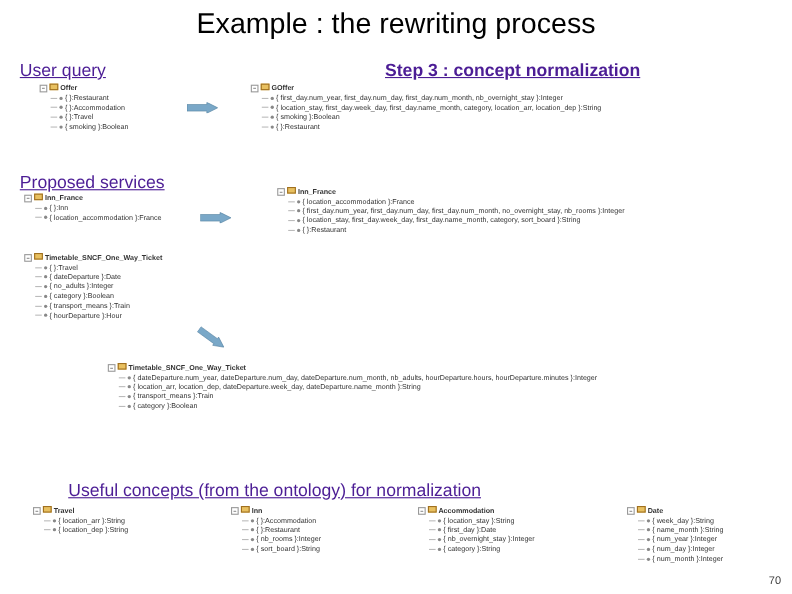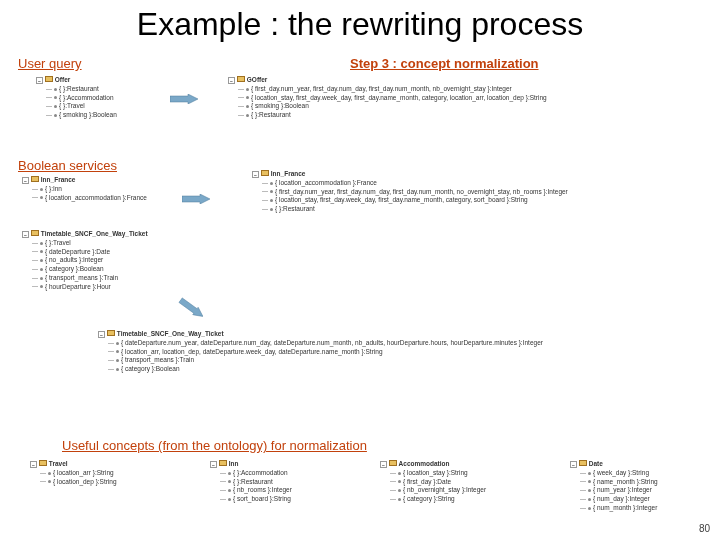--- a/index.html
+++ b/index.html
@@ -5,28 +5,28 @@
   * { margin: 0; padding: 0; box-sizing: border-box; }
   body {
     width: 720px;
     height: 540px;
     background: #ffffff;
     font-family: Arial, Helvetica, sans-serif;
     position: relative;
     overflow: hidden;
   }
   .title {
-    font-size: 32px;
+    font-size: 26px;
     color: #000;
     text-align: center;
     padding: 6px 0 0 0;
   }
   .section-label {
-    font-size: 13px;
-    color: #c2410c;
+    font-size: 16px;
+    color: #4c1d95;
     text-decoration: underline;
     position: absolute;
   }
   .folder-icon {
     width: 8px; height: 6px;
     background: #e8c060;
     border: 0.5px solid #a07020;
     display: inline-block;
     position: relative;
   }
@@ -85,21 +85,21 @@
     color: #404040;
   }
 </style>
 </head>
 <body>
 
 <div class="title">Example  : the rewriting process</div>
 
 <div class="section-label" style="left:18px; top:56px;">User query</div>
 <div class="section-label" style="left:350px; top:56px; font-weight:bold;">Step 3 : concept normalization</div>
-<div class="section-label" style="left:18px; top:158px;">Boolean  services</div>
+<div class="section-label" style="left:18px; top:158px;">Proposed  services</div>
 <div class="section-label" style="left:18px; top:438px;margin-left:44px;">Useful concepts (from the ontology) for normalization</div>
 
 <div class="arrow" style="left:170px; top:90px;">
   <svg viewBox="0 0 28 10">
       <polygon points="0,2 18,2 18,0 28,5 18,10 18,8 0,8" fill="#7aa8c8" stroke="#4c7a9a" stroke-width="0.5"></polygon>
     </svg>
 </div>
 <div class="arrow" style="left:182px; top:190px;">
   <svg viewBox="0 0 28 10">
       <polygon points="0,2 18,2 18,0 28,5 18,10 18,8 0,8" fill="#7aa8c8" stroke="#4c7a9a" stroke-width="0.5"></polygon>
@@ -183,13 +183,13 @@
 
 <div class="tree" style="left:570px; top:460px;">
   <div class="hdr"><span class="box">−</span><span class="folder-icon"></span> <span>Date</span></div>
   <div class="item"><span class="dot"></span><span>{ week_day }:String</span></div>
   <div class="item"><span class="dot"></span><span>{ name_month }:String</span></div>
   <div class="item"><span class="dot"></span><span>{ num_year }:Integer</span></div>
   <div class="item"><span class="dot"></span><span>{ num_day }:Integer</span></div>
   <div class="item"><span class="dot"></span><span>{ num_month }:Integer</span></div>
 </div>
 
-<div class="pageno">80</div>
+<div class="pageno">70</div>
 
 </body></html>

